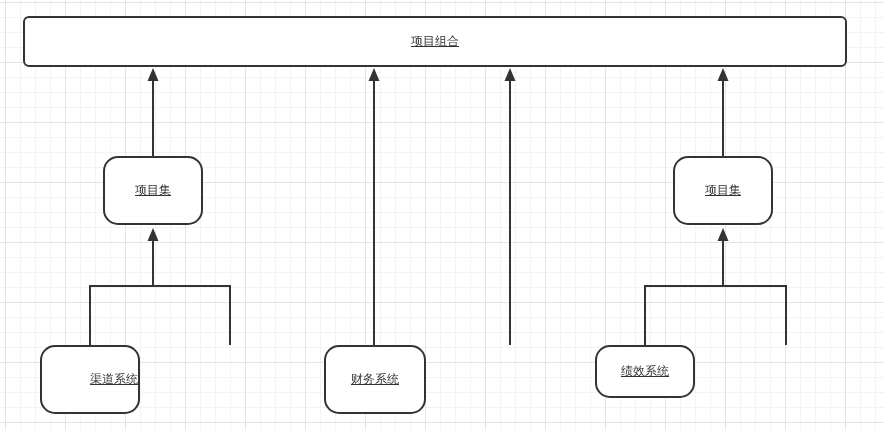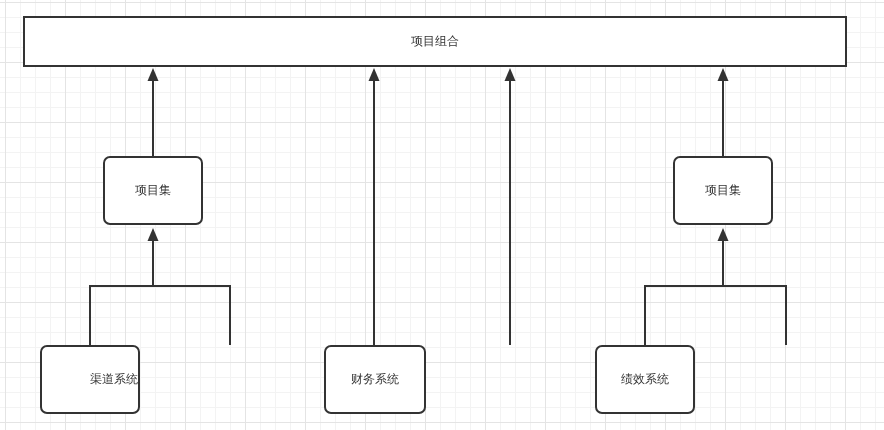--- a/index.html
+++ b/index.html
@@ -34,31 +34,31 @@
     border: 2px solid #333333;
     color: #333333;
     font-size: 12px;
     display: flex;
     align-items: center;
     justify-content: center;
     text-align: center;
     line-height: 1.2;
     cursor: default;
   }
-  .node.rounded { border-radius: 7px; }
-  .node.bar     { border-radius: 0; }
+  .node.rounded { border-radius: 15px; text-decoration: underline; }
+  .node.bar     { border-radius: 6px; text-decoration: underline; }
 
   .node-portfolio   { left: 23px;  top: 16px;  width: 824px; height: 51px; }
   .node-program-l   { left: 103px; top: 156px; width: 100px; height: 69px; }
   .node-program-r   { left: 673px; top: 156px; width: 100px; height: 69px; }
   .node-channel     { left: 40px;  top: 345px; width: 100px; height: 69px; justify-content: flex-end; }
   .node-materials   { left: 180px; top: 345px; width: 100px; height: 69px; }
   .node-finance     { left: 324px; top: 345px; width: 102px; height: 69px; }
   .node-document    { left: 460px; top: 345px; width: 100px; height: 69px; }
-  .node-performance { left: 595px; top: 345px; width: 100px; height: 69px; }
+  .node-performance { left: 595px; top: 345px; width: 100px; height: 53px; }
   .node-decision    { left: 736px; top: 345px; width: 100px; height: 69px; }
 
   .edge { stroke: #333333; stroke-width: 2; fill: none; }
   .arrowhead { fill: #333333; stroke: none; }
 </style>
 </head>
 <body>
 
 <div class="canvas">
 

